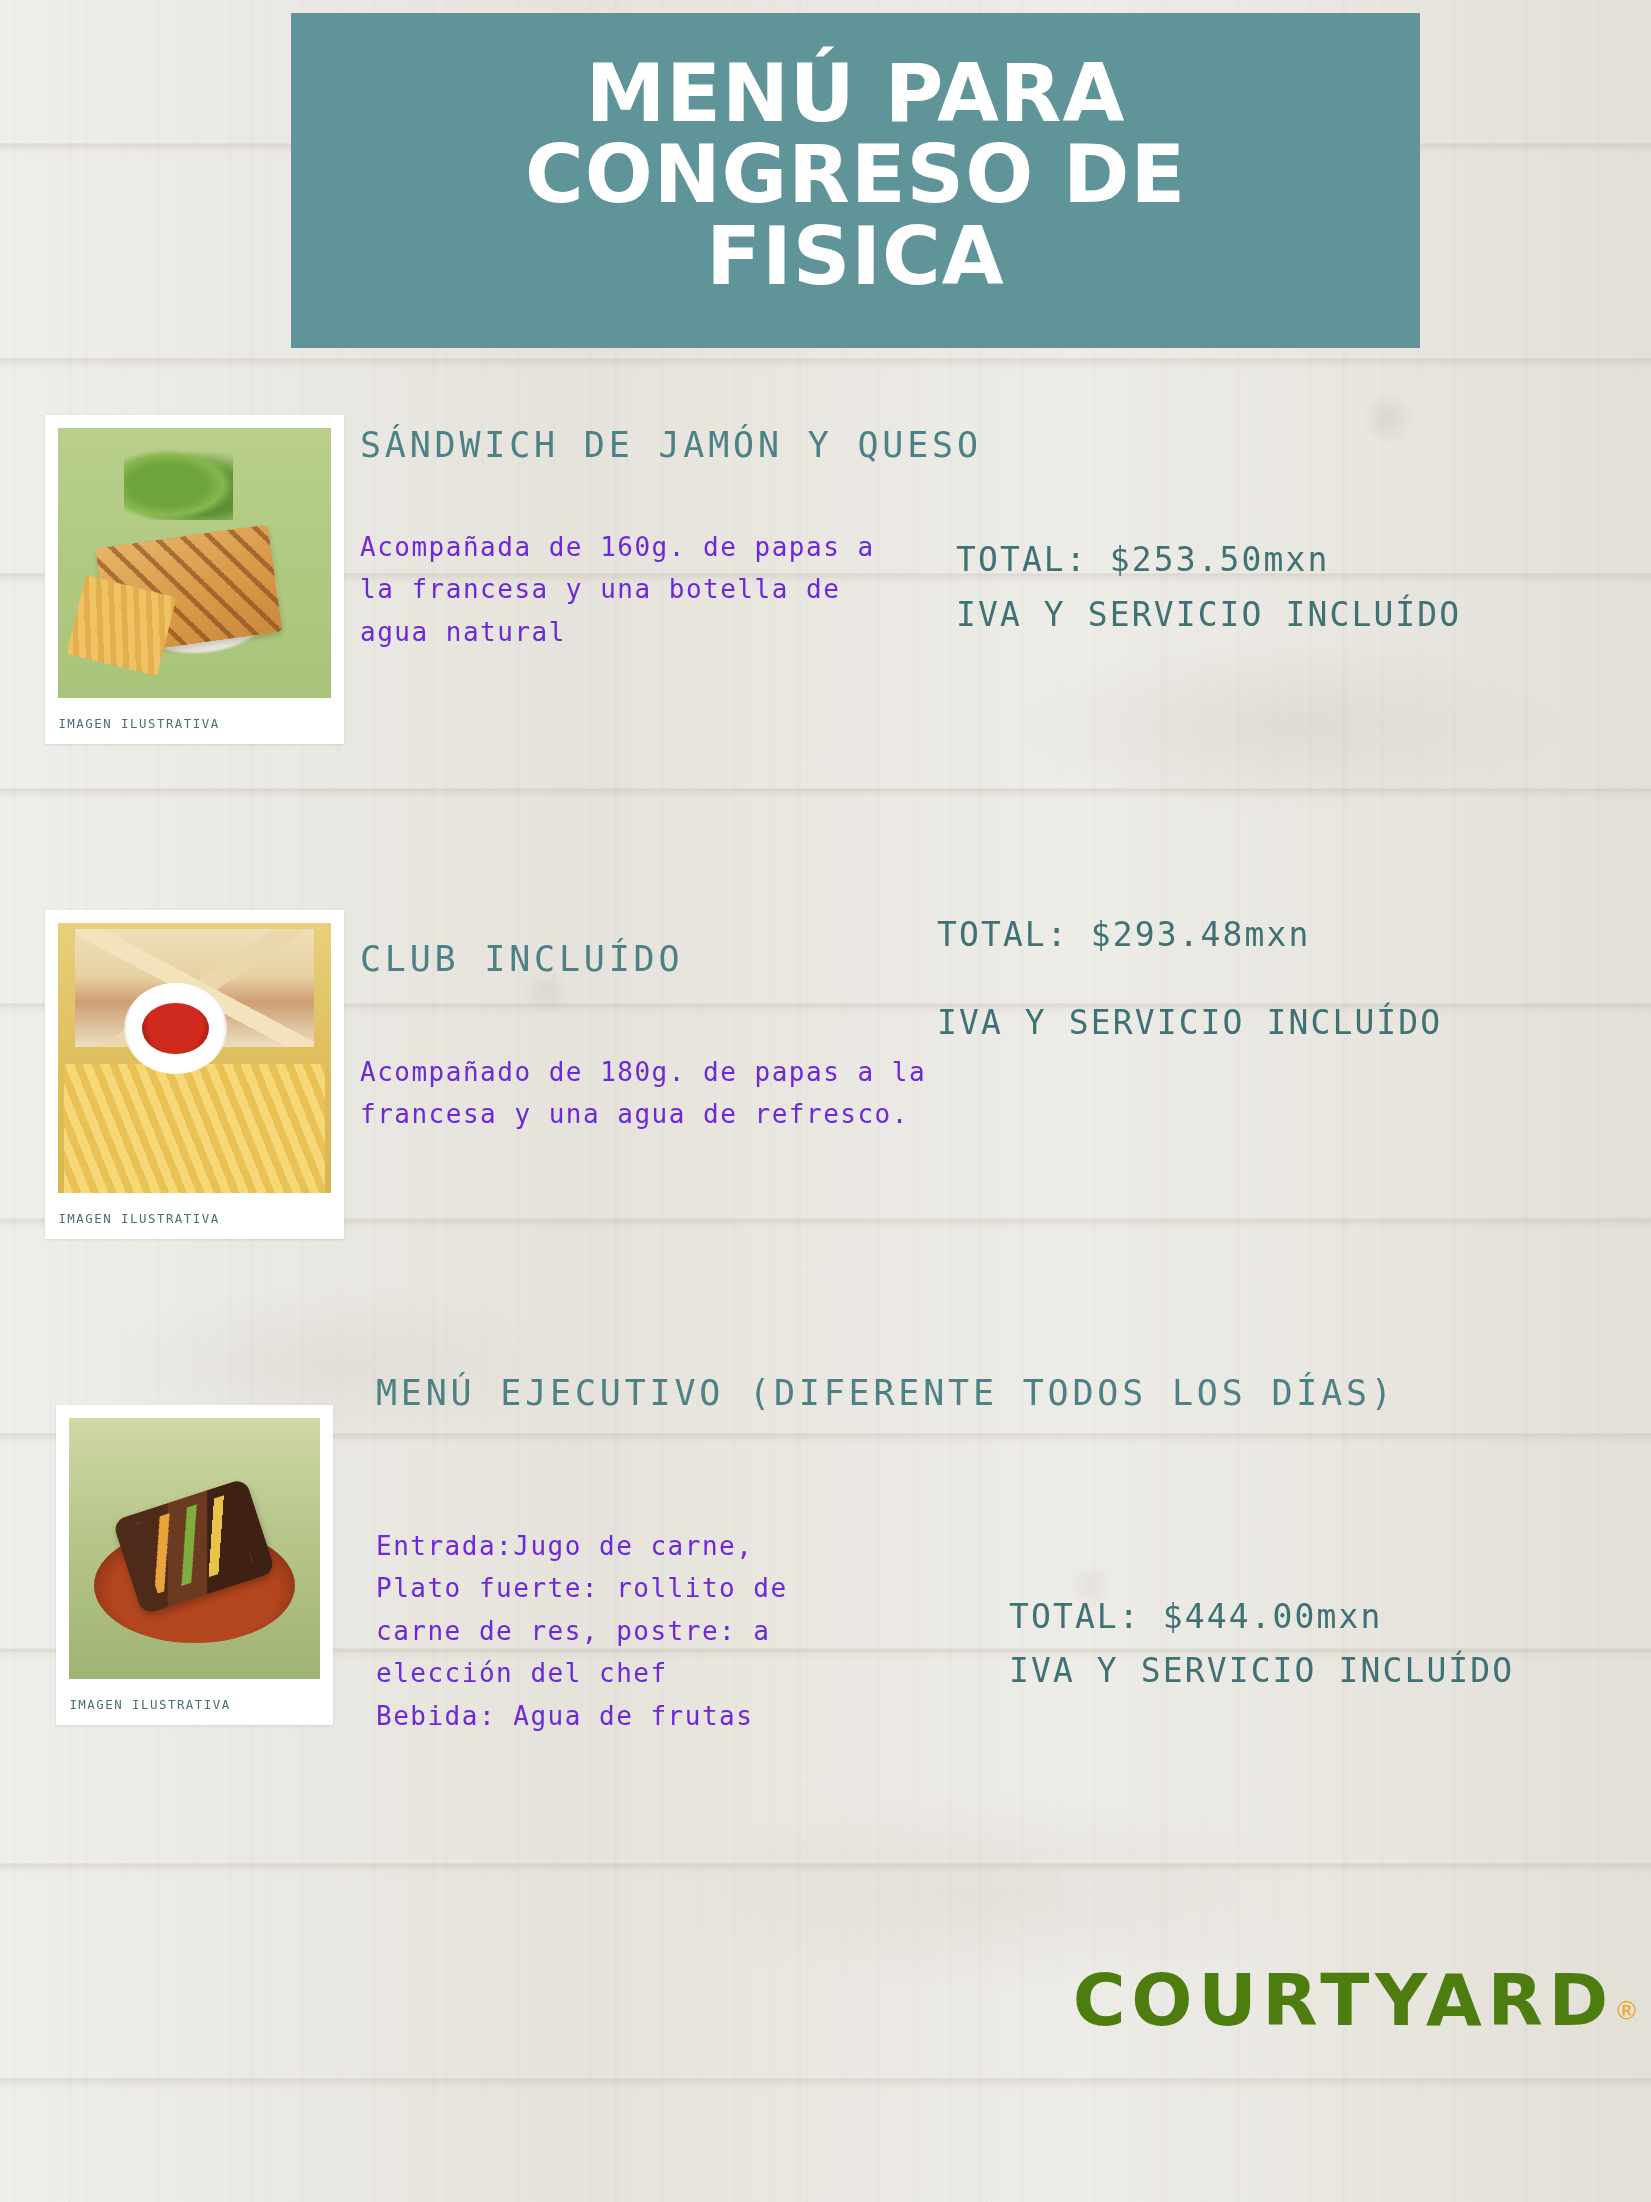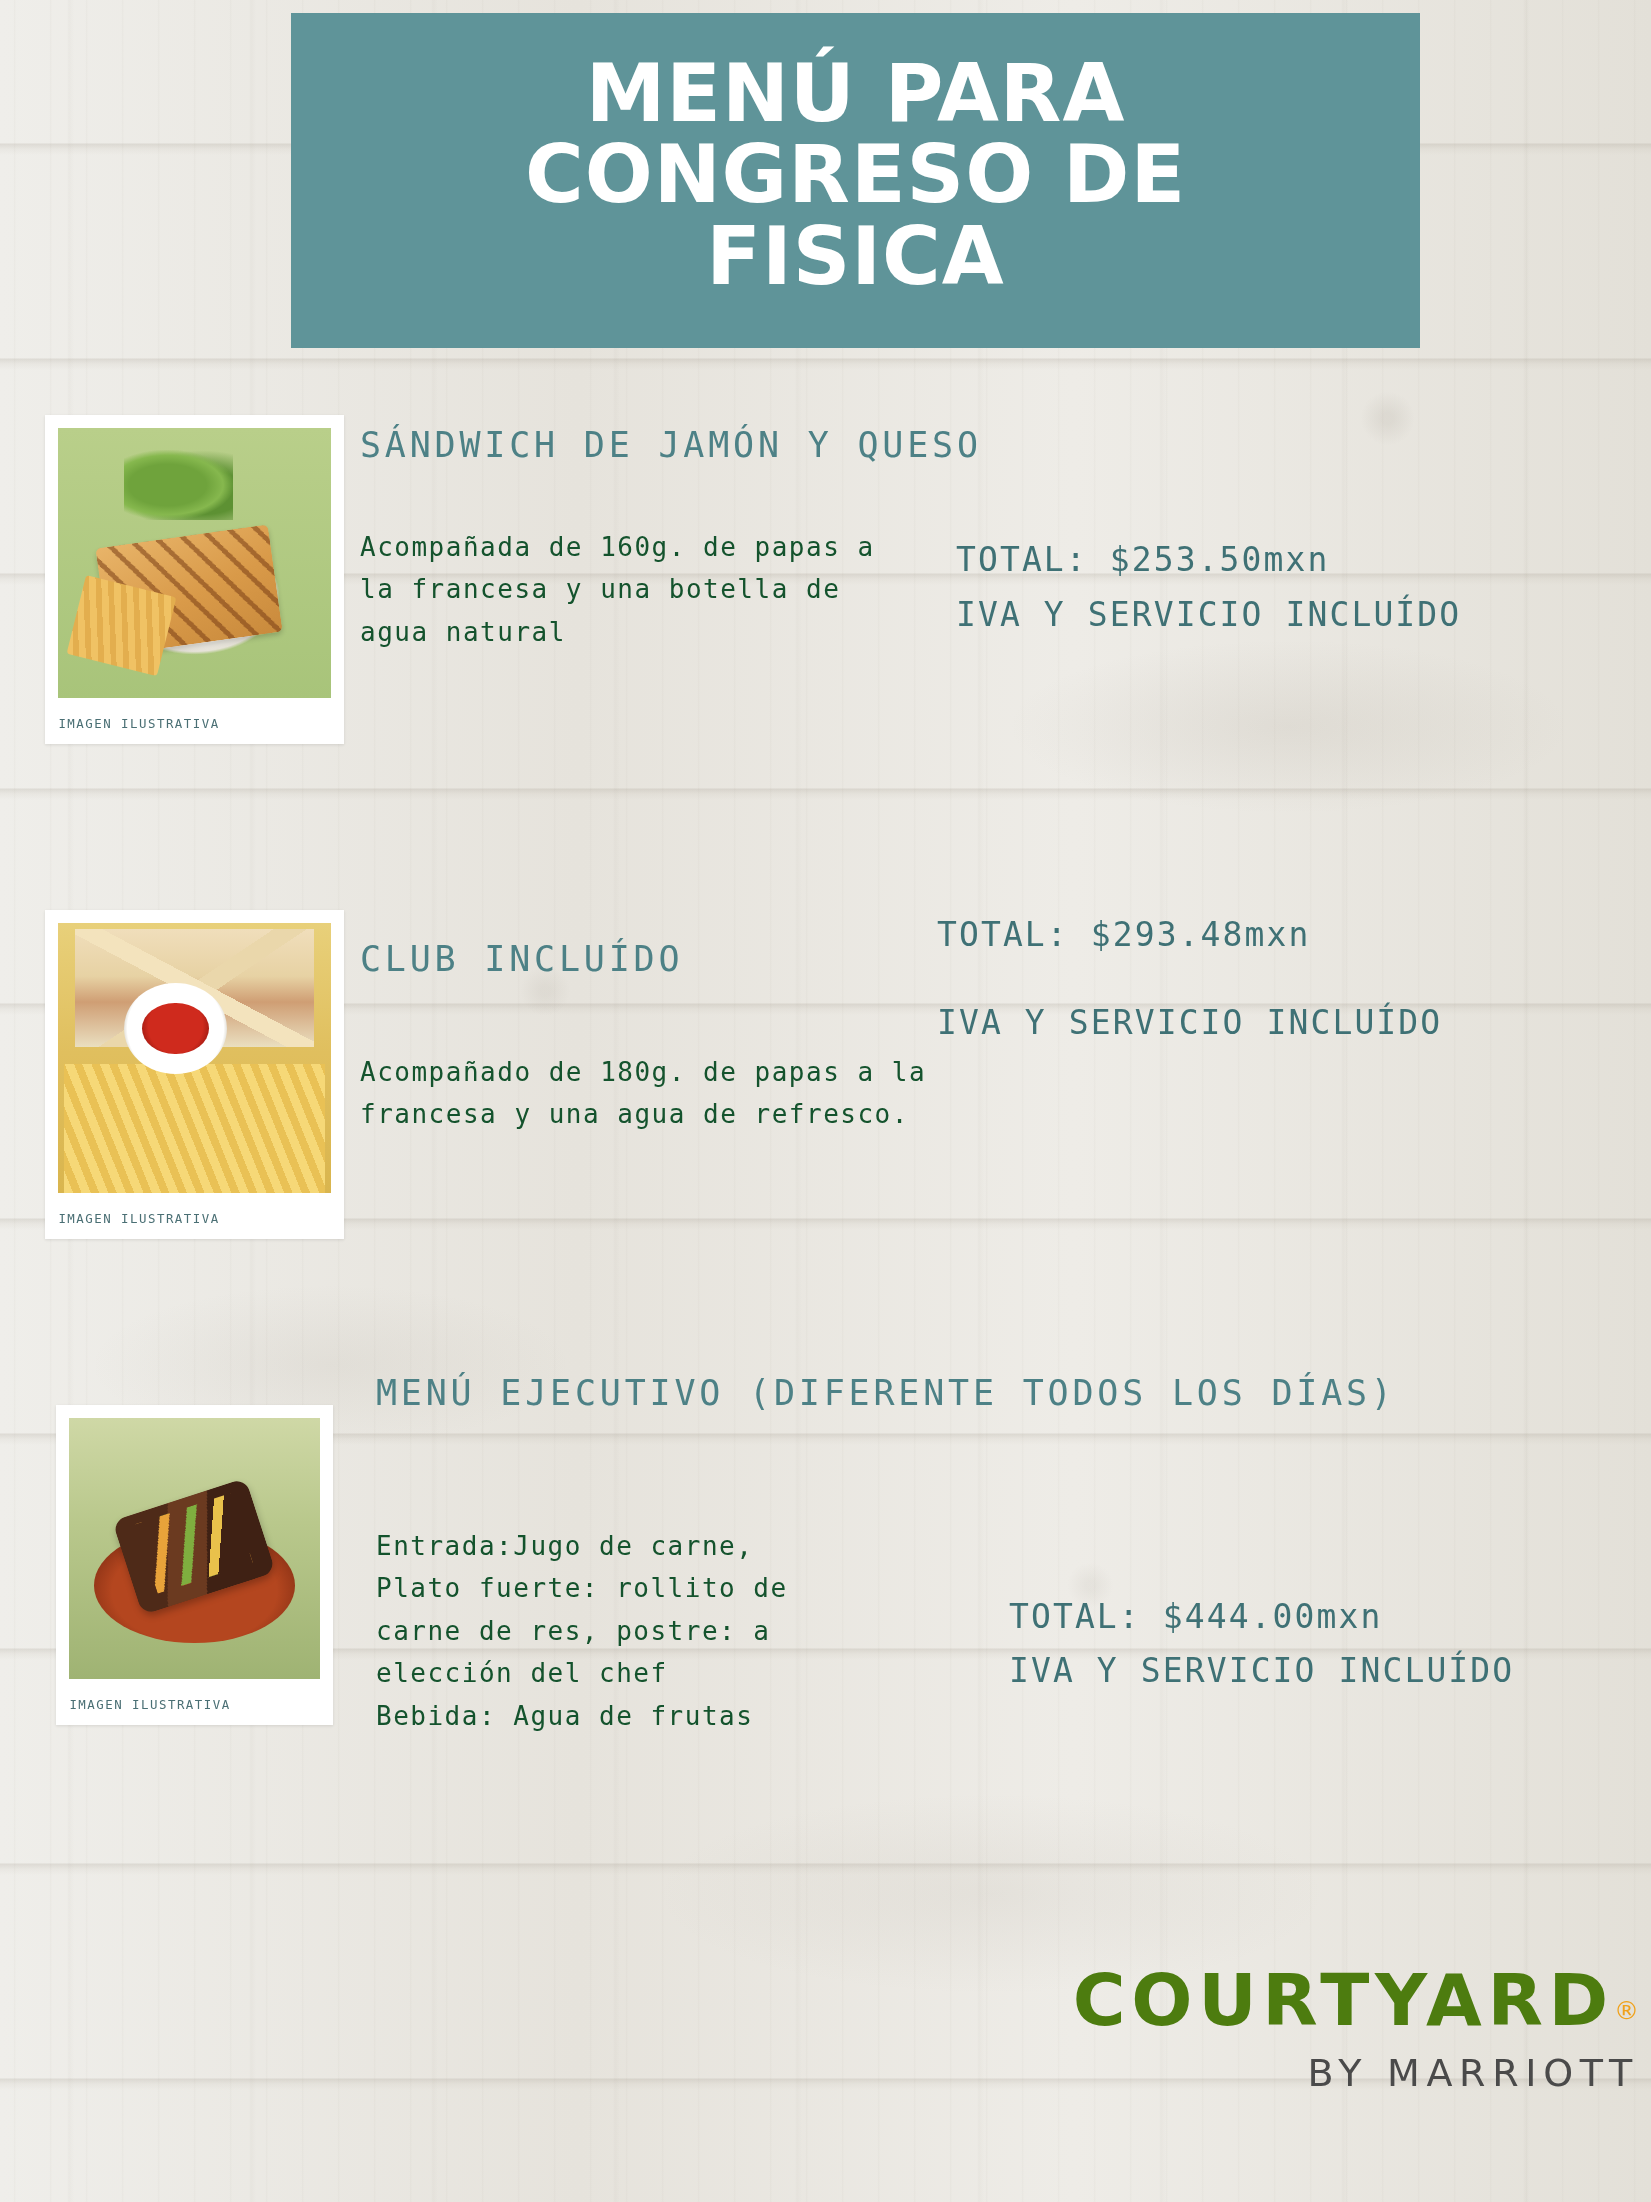--- a/index.html
+++ b/index.html
@@ -222,21 +222,21 @@
     font-family: "DejaVu Sans Mono", monospace;
     color: #4d8186;
     font-size: 35px;
     letter-spacing: 3.8px;
     line-height: 1.42;
     white-space: pre-line;
   }
   .dish-desc {
     position: absolute;
     font-family: "DejaVu Sans Mono", monospace;
-    color: #14532d;
+    color: #6d28d9;
     font-size: 26px;
     letter-spacing: 1.5px;
     line-height: 1.63;
     white-space: pre-line;
   }
   .dish-price {
     position: absolute;
     font-family: "DejaVu Sans Mono", monospace;
     color: #3f7175;
     font-size: 33px;
@@ -339,17 +339,16 @@
 carne de res, postre: a
 elección del chef
 Bebida: Agua de frutas</div>
 
     <div class="dish-price" style="left:985px; top:1590px; width:669px;">TOTAL: $444.00mxn</div>
     <div class="dish-price" style="left:985px; top:1644px; width:669px;">IVA Y SERVICIO INCLUÍDO</div>
   </div>
 
   <div class="logo">
     <span class="logo-main">COURTYARD</span><span class="logo-reg">®</span>
-    <div class="logo-sub">BY MARRIOTT</div>
   </div>
 
 </div>
 
 
 </body></html>

